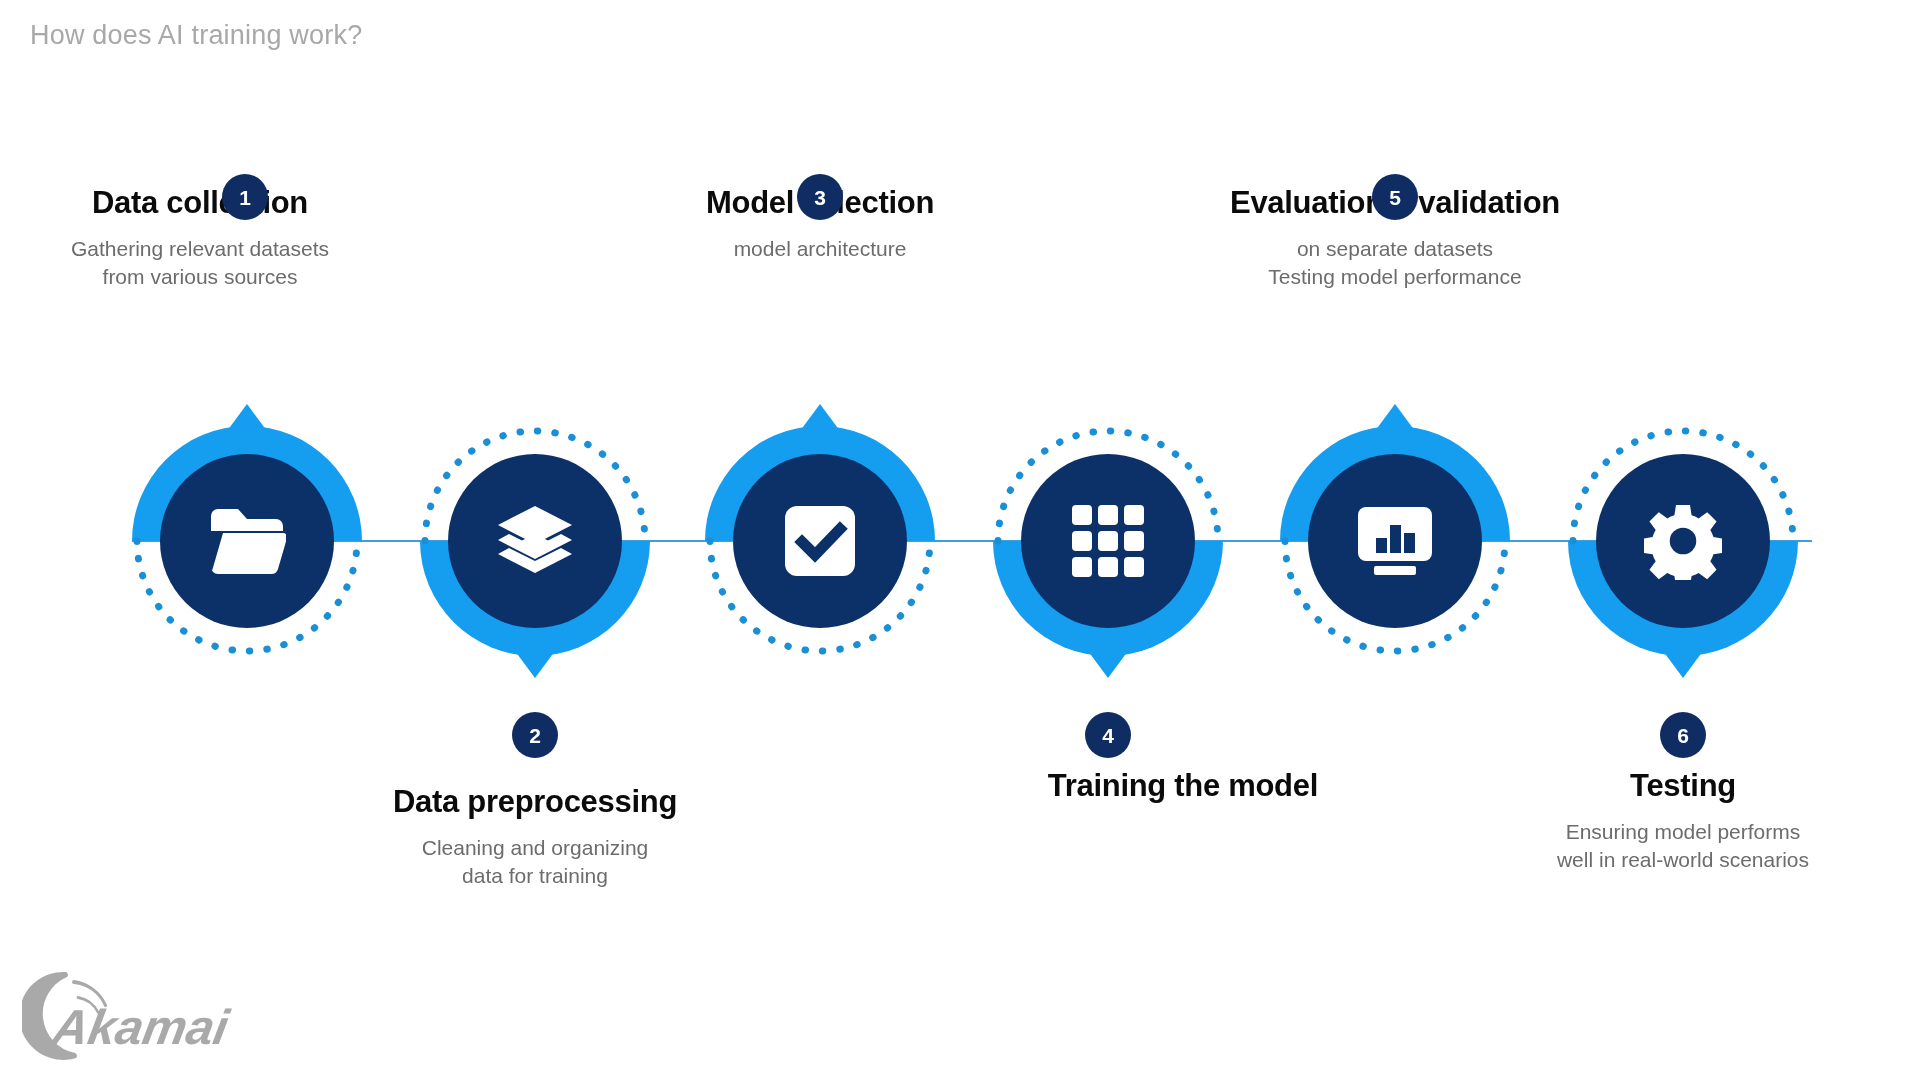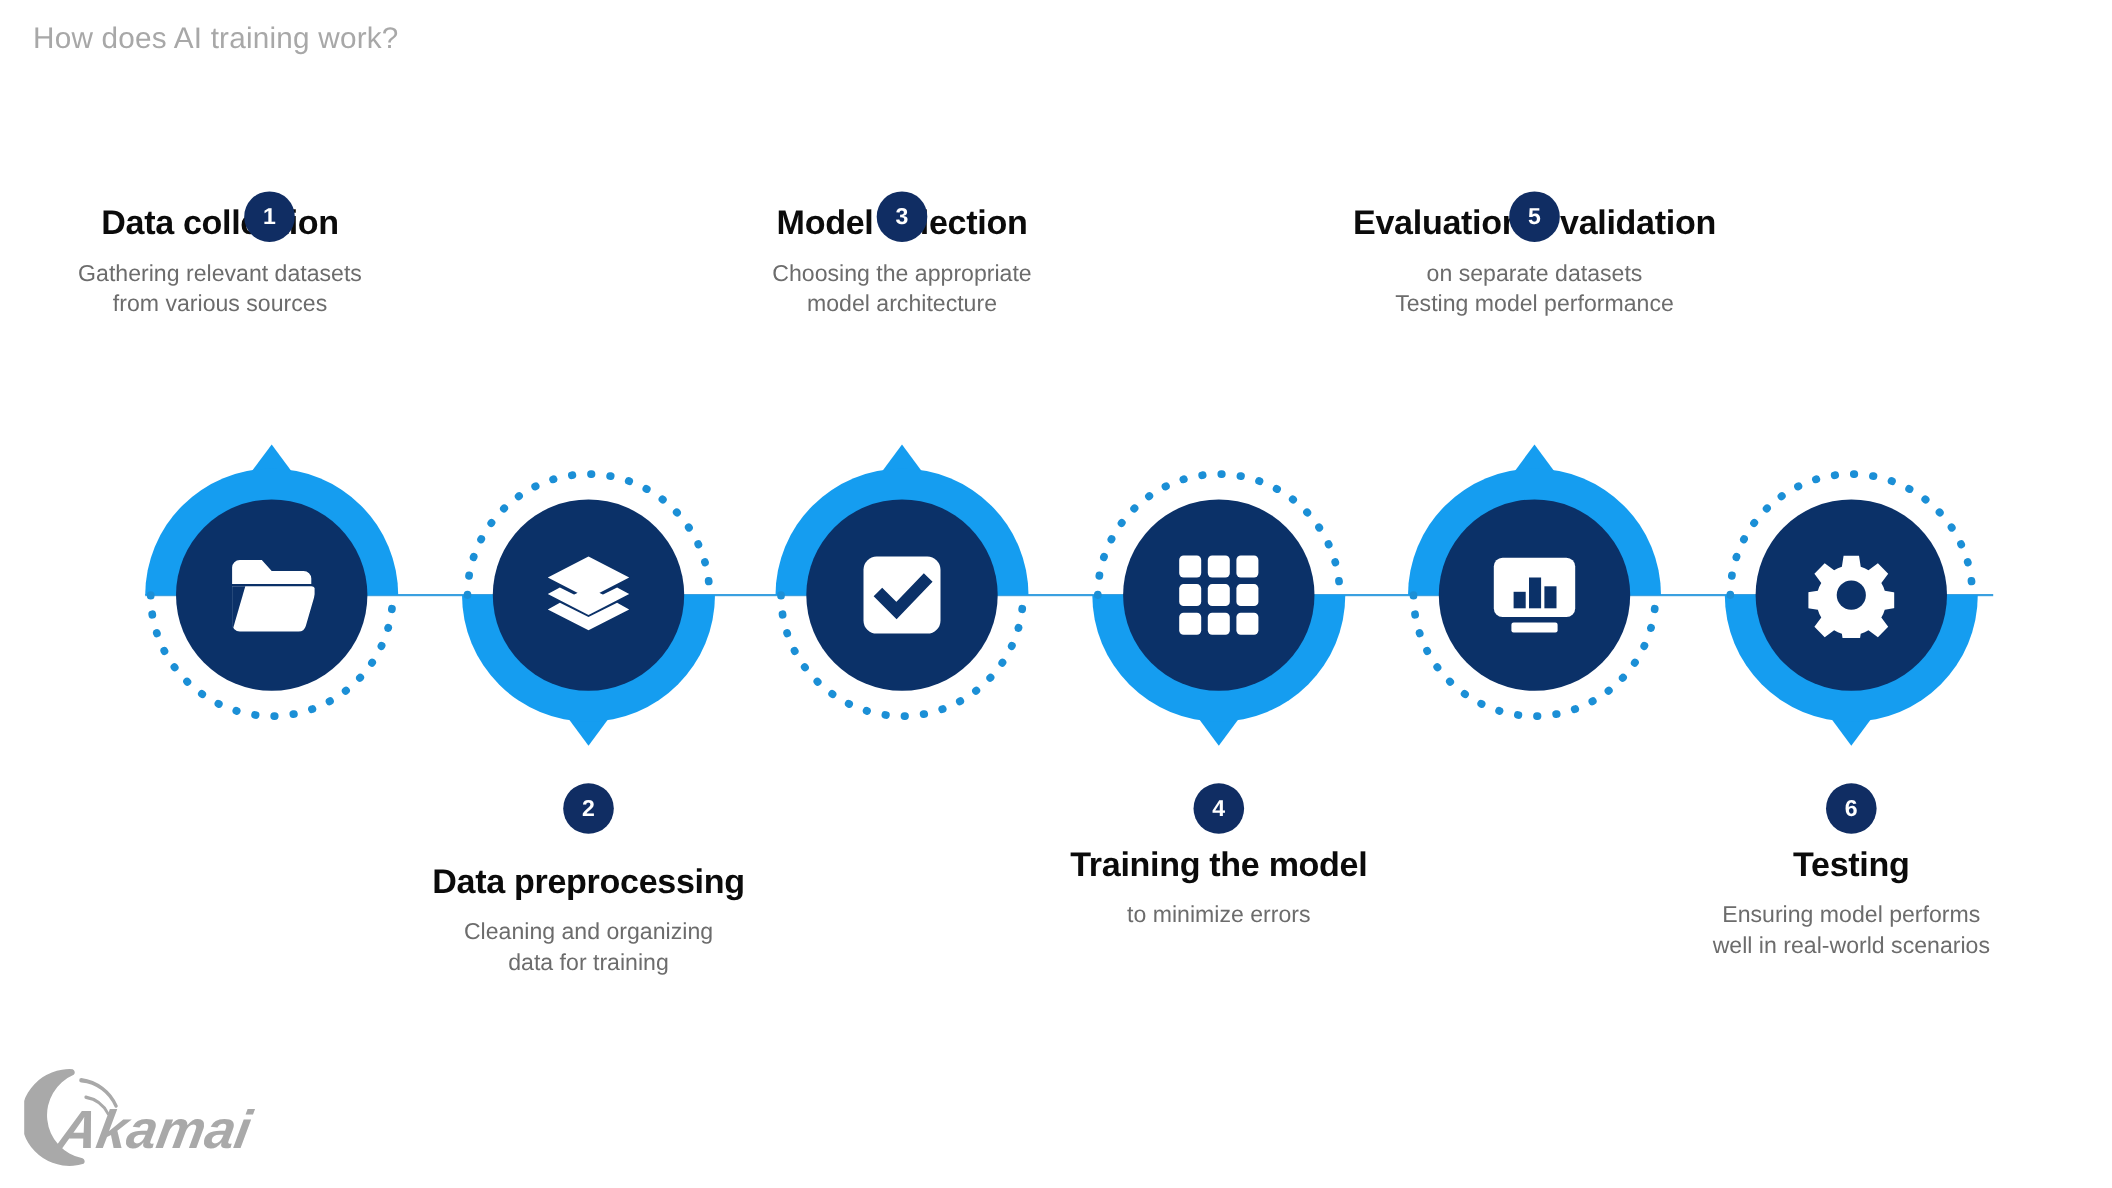--- a/index.html
+++ b/index.html
@@ -110,21 +110,20 @@
     <div class="h">Data preprocessing</div>
     <div class="d">
       <div>Cleaning and organizing</div>
       <div>data for training</div>
     </div>
   </div>
 
   <div class="txt" style="left:610px; top:185px;">
     <div class="h">Model selection</div>
     <div class="d">
-      <div>Choosing the appropriate</div>
       <div>model architecture</div>
     </div>
   </div>
   <div class="badge" style="left:797px; top:174px;">
     <span>3</span>
   </div>
   <div class="marker" style="left:705px; top:426px;">
     <div class="halo">
       <svg viewBox="0 0 230 230">
         <path d="M115 -22 L152 28 L78 28 Z" fill="#159df0"></path>
@@ -160,24 +159,23 @@
           <rect x="1" y="53" width="20" height="20" rx="4"></rect>
           <rect x="27" y="53" width="20" height="20" rx="4"></rect>
           <rect x="53" y="53" width="20" height="20" rx="4"></rect>
         </g>
       </svg>
     </div>
   </div>
   <div class="badge" style="left:1085px; top:712px;">
     <span>4</span>
   </div>
-  <div class="txt" style="left:898px; top:768px;">
+  <div class="txt" style="left:898px; top:768px;text-align:right;">
     <div class="h">Training the model</div>
     <div class="d">
-      <div>to minimize errors</div>
     </div>
   </div>
 
   <div class="txt" style="left:1185px; top:185px;">
     <div class="h">Evaluation + validation</div>
     <div class="d">
       <div>on separate datasets</div>
       <div>Testing model performance</div>
     </div>
   </div>

